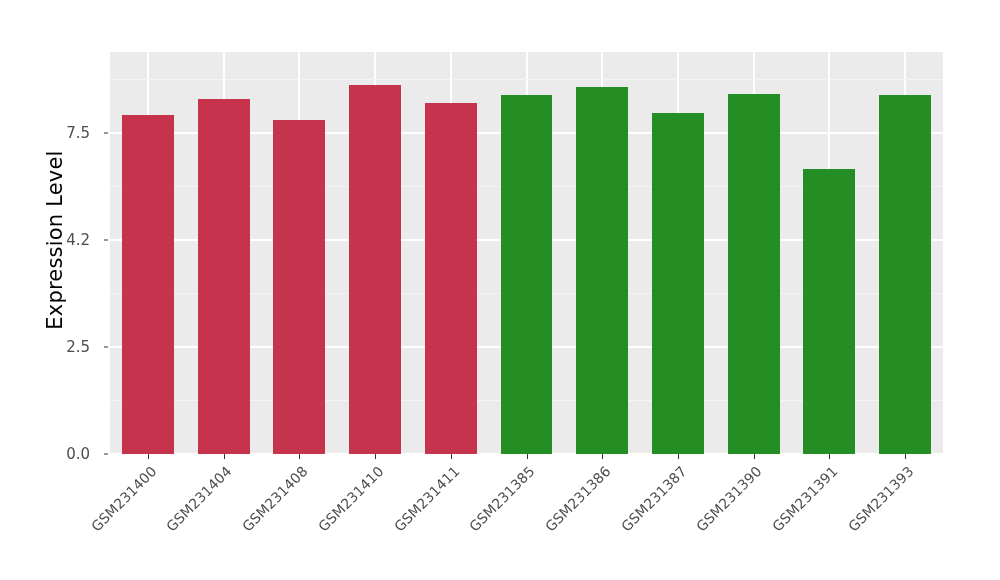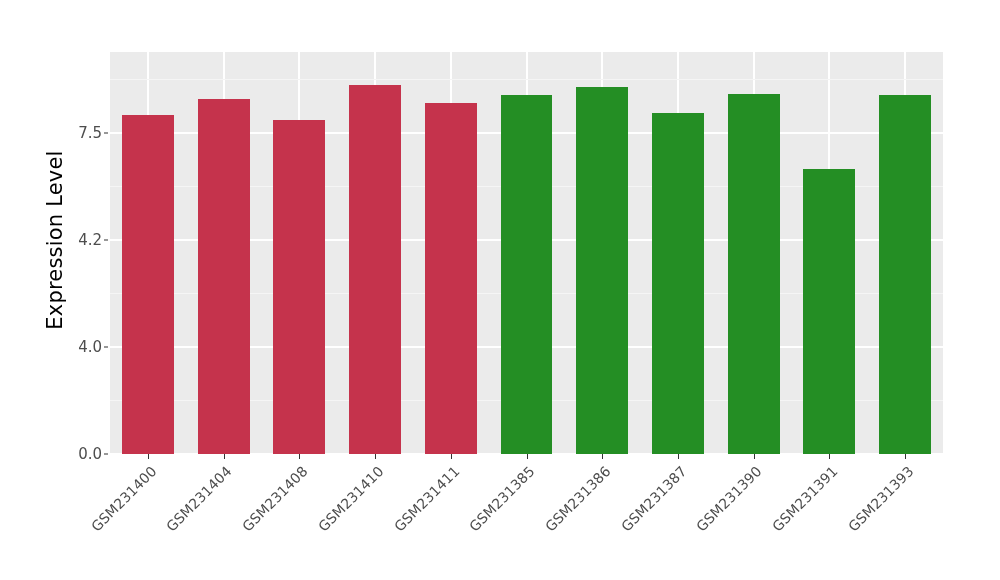--- a/index.html
+++ b/index.html
@@ -38,21 +38,21 @@
     display: flex;
     align-items: center;
     justify-content: center;
     white-space: nowrap;
     letter-spacing: 0.2px;
   }
 
   
   .y-tick-label {
     position: absolute;
-    right: 0;
+    right: 12px;
     width: 60px;
     text-align: right;
     font-size: 15px;
     color: #4d4d4d;
     transform: translateY(-50%);
     white-space: nowrap;
   }
   #y-axis-labels {
     position: absolute;
     left: 34px;
@@ -140,21 +140,21 @@
 </style>
 </head>
 <body>
 
 <div id="chart-root">
 
   <div class="y-axis-title">Expression Level</div>
 
   <div id="y-axis-labels">
       <div class="y-tick-label" style="top: 454px;">0.0</div>
-      <div class="y-tick-label" style="top: 346.857px;">4.0</div>
+      <div class="y-tick-label" style="top: 346.857px;">2.5</div>
       <div class="y-tick-label" style="top: 239.714px;">4.2</div>
       <div class="y-tick-label" style="top: 132.571px;">7.5</div>
     </div>
 
   <div id="panel">
       <div class="gridline-vert-major" style="left: 36.8636px;"></div>
       <div class="gridline-vert-major" style="left: 112.591px;"></div>
       <div class="gridline-vert-major" style="left: 188.318px;"></div>
       <div class="gridline-vert-major" style="left: 264.045px;"></div>
       <div class="gridline-vert-major" style="left: 339.773px;"></div>

